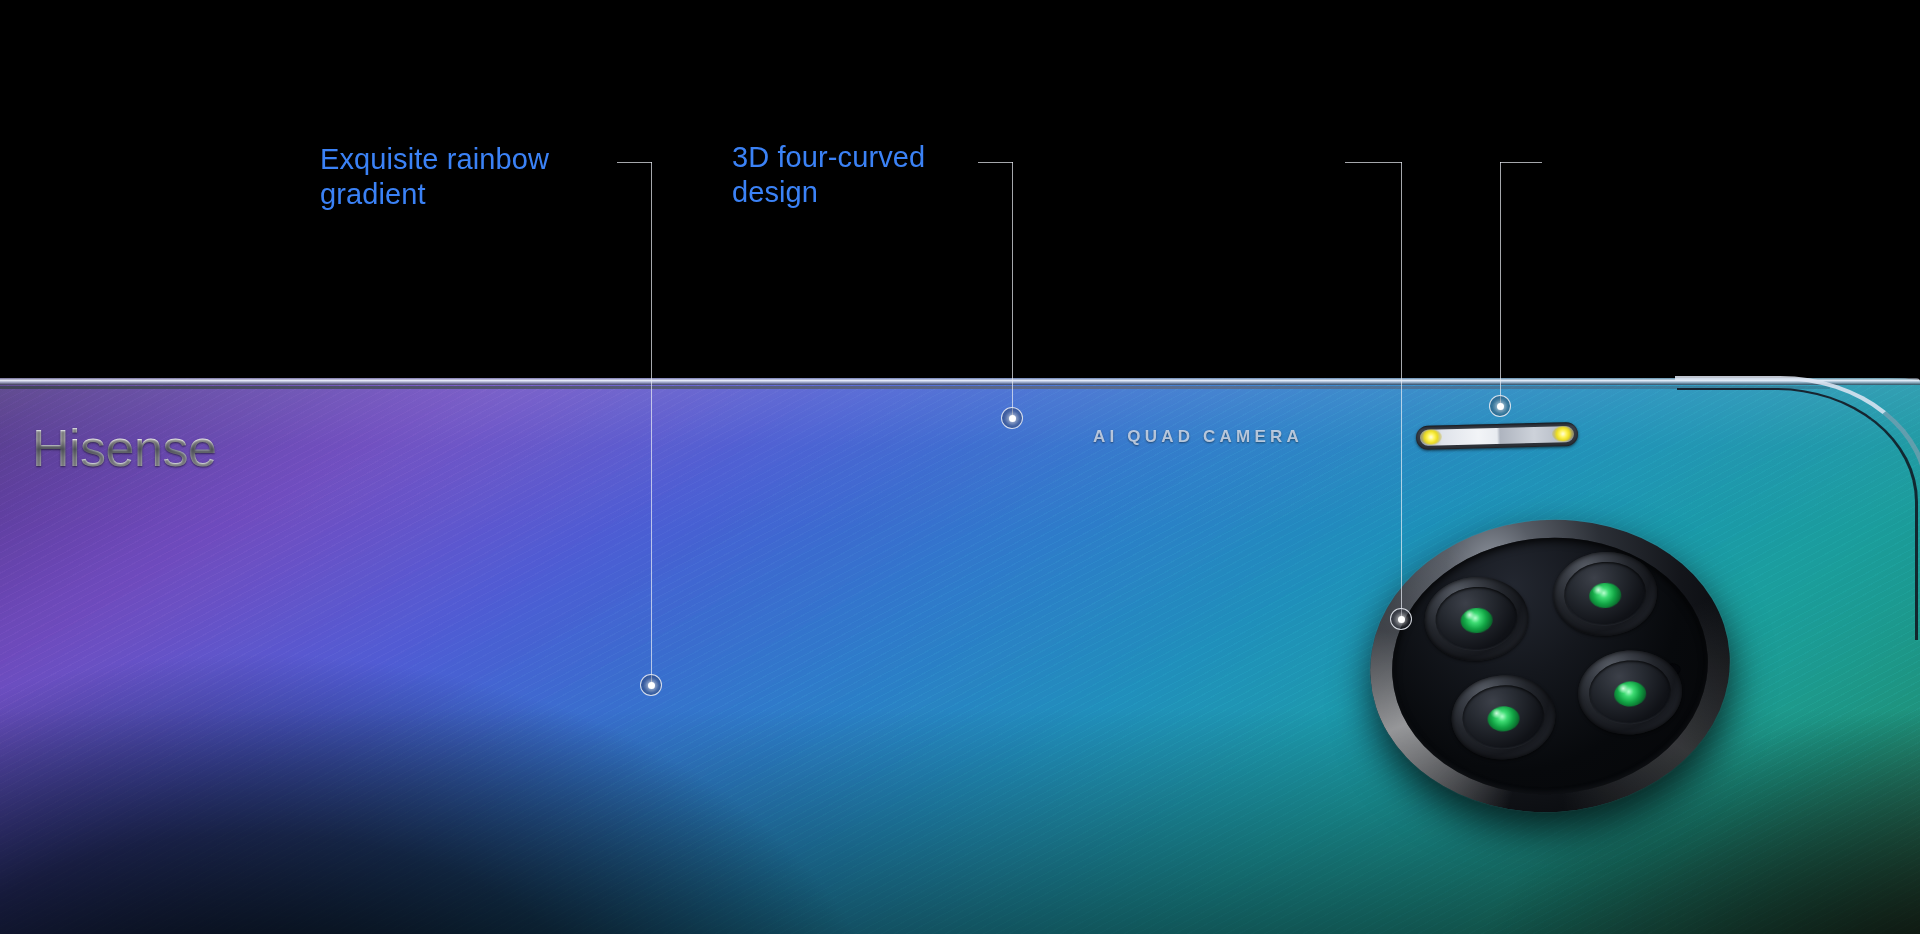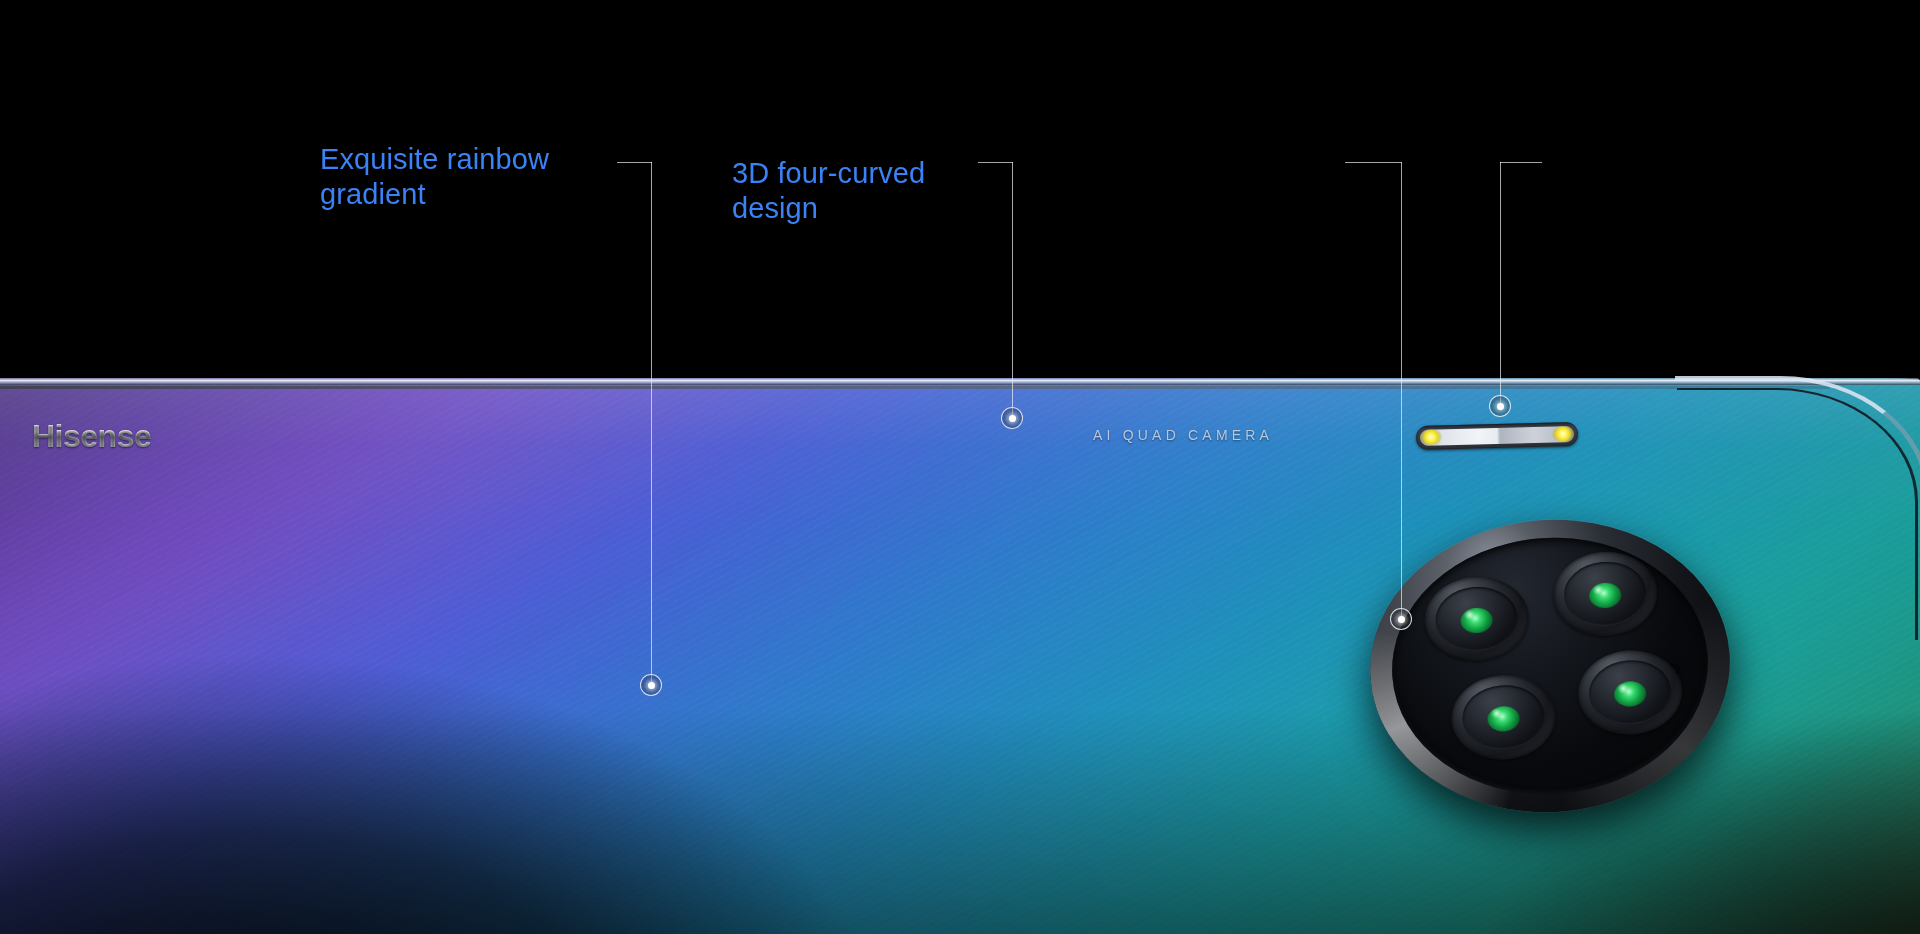--- a/index.html
+++ b/index.html
@@ -173,22 +173,22 @@
     border-top: 2px solid rgba(20,24,34,0.9);
     border-right: 3px solid rgba(16,20,30,0.85);
     pointer-events: none;
   }
 
   
   .hisense-logo {
     position: absolute;
     left: 32px;
     top: 418px;
-    font-size: 32px;
-    font-weight: 700;
+    font-size: 52px;
+    font-weight: 400;
     letter-spacing: -0.5px;
     background: linear-gradient(to bottom,
       #c9cdd6 0%,
       #f4f6fa 22%,
       #ffffff 38%,
       #9aa0ad 52%,
       #d8dce4 66%,
       #f2f4f8 82%,
       #b3b8c4 100%);
     -webkit-background-clip: text;
@@ -196,22 +196,22 @@
     color: transparent;
     -webkit-text-fill-color: transparent;
     text-shadow: 0 1px 2px rgba(0,0,0,0.5);
   }
 
   
   .ai-quad-camera {
     position: absolute;
     left: 1093px;
     top: 427px;
-    font-size: 14px;
-    font-weight: 400;
+    font-size: 17px;
+    font-weight: 700;
     letter-spacing: 4.2px;
     color: rgba(215,222,235,0.82);
     text-shadow: 0 1px 2px rgba(0,0,0,0.45);
   }
 
   
   .flash-module {
     position: absolute;
     left: 1416px;
     top: 424px;
@@ -467,21 +467,21 @@
 gradient</div>
   <div class="leader">
     <div class="leader-h" style="left:617px; top:162px; width:35px;"></div>
     <div class="leader-v" style="left:651px; top:162px; height:523px;"></div>
   </div>
   <div class="marker" style="left:640px; top:674px;">
     <div class="halo"></div>
     <div class="dot"></div>
   </div>
 
-  <div class="callout-label" style="left:732px; top:156px; width:280px;">3D four-curved
+  <div class="callout-label" style="left:732px; top:140px; width:280px;">3D four-curved
 design</div>
   <div class="leader">
     <div class="leader-h" style="left:978px; top:162px; width:35px;"></div>
     <div class="leader-v" style="left:1012px; top:162px; height:256px;"></div>
   </div>
   <div class="marker" style="left:1001px; top:407px;">
     <div class="halo"></div>
     <div class="dot"></div>
   </div>
 

